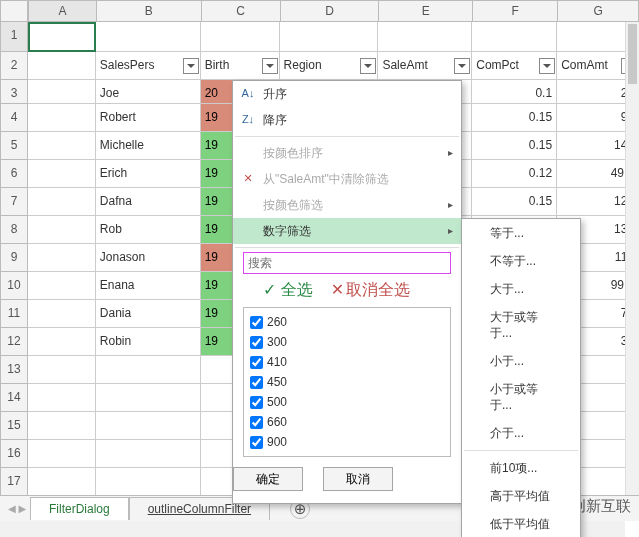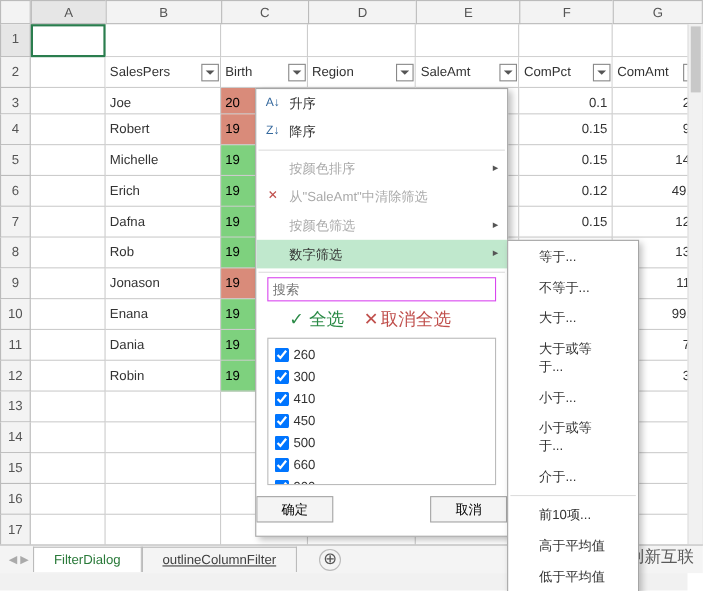--- a/index.html
+++ b/index.html
@@ -33,24 +33,24 @@
 .fm-item.disabled { color: #aaa; }
 .fm-item.hover { background: #c0e8cd; }
 .fm-item .arrow { position: absolute; right: 8px; top: 50%; transform: translateY(-50%); font-size: 10px; color: #555; }
 .fm-icon { position:absolute; left:6px; top:4px; width:18px; height:16px; font-size:11px; text-align:center; color:#33679c;}
 .fm-icon.x { color:#c0504d; }
 .fm-sep { height:1px; background:#ddd; margin:3px 2px; }
 .fm-search { margin: 4px 10px; }
 .fm-search input { width: 100%; height: 22px; border:1px solid #d946ef; padding:0 4px; font-size:12px; }
 .fm-sel { padding: 2px 10px 6px 30px; font-size:16px; }
 .fm-sel .ok{color:#2a8a46;} .fm-sel .no{color:#c0504d;} .fm-sel .x{color:#c0504d;margin-right:2px;}
-.fm-list { margin: 0 10px; border:1px solid #bbb; height:134px; overflow-y:scroll; padding:4px 6px; }
+.fm-list { margin: 0 10px; border:1px solid #bbb; height:150px; overflow-y:scroll; padding:4px 6px; }
 .fm-list label { display:block; line-height:20px; }
 .fm-list input { vertical-align:middle; margin-right:4px; }
-.fm-btns { display:flex; justify-content:space-between; gap:20px; padding:10px 0 12px; }
+.fm-btns { display:flex; justify-content:flex-start; gap:20px; padding:10px 0 12px; }
 .fm-btns button { width:70px; height:24px; border:1px solid #a5a5a5; background:#f4f4f4; font-size:12px; }
 
 
 .submenu { position:absolute; left:461px; top:218px; width:120px; background:#fff; border:1px solid #a5a5a5; box-shadow:3px 3px 6px rgba(0,0,0,0.25); z-index:11; }
 .sm-item { padding:6px 28px; line-height:16px; }
 .sm-sep { height:1px; background:#ddd; margin:3px 2px; }
 
 
 .tabs { position:absolute; bottom:16px; left:0; right:0; height:26px; background:#f4f4f4; border-top:1px solid #bbb; display:flex; align-items:center; padding-left:30px; }
 .tab { padding:4px 18px; background:#fff; border:1px solid #bbb; border-bottom:none; margin-top:0px; font-size:12px; color:#2a7a3a; }

